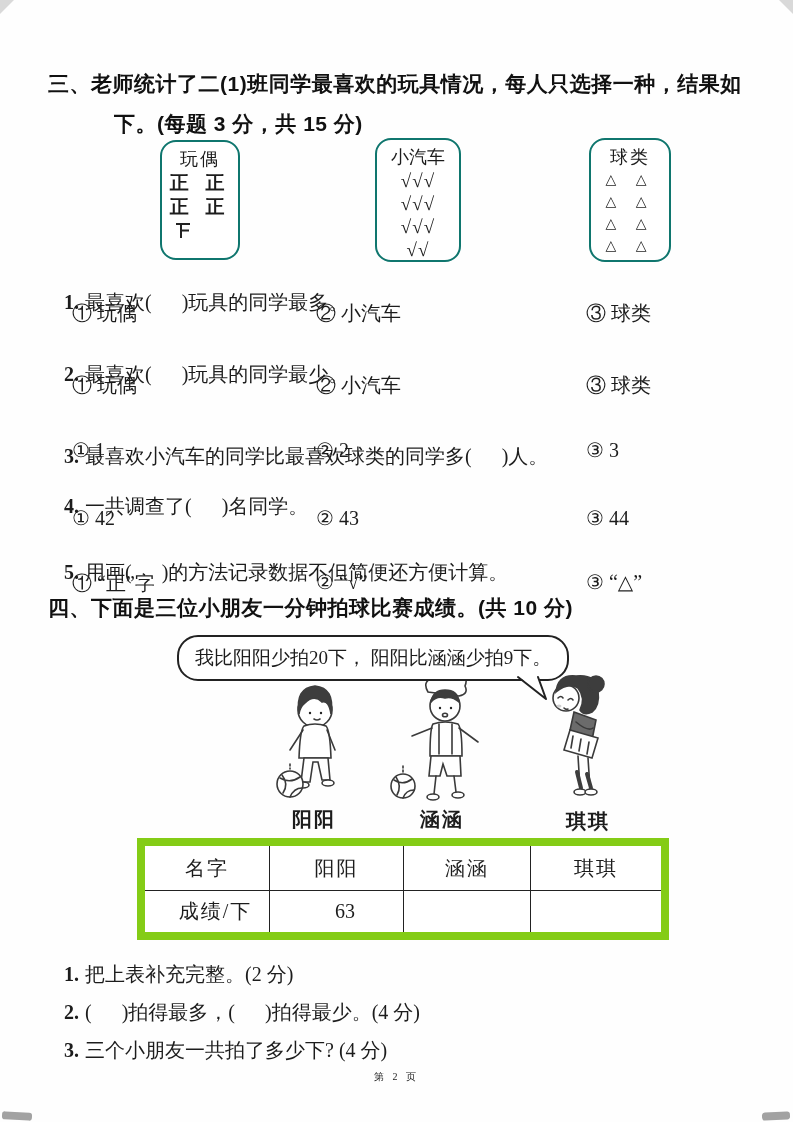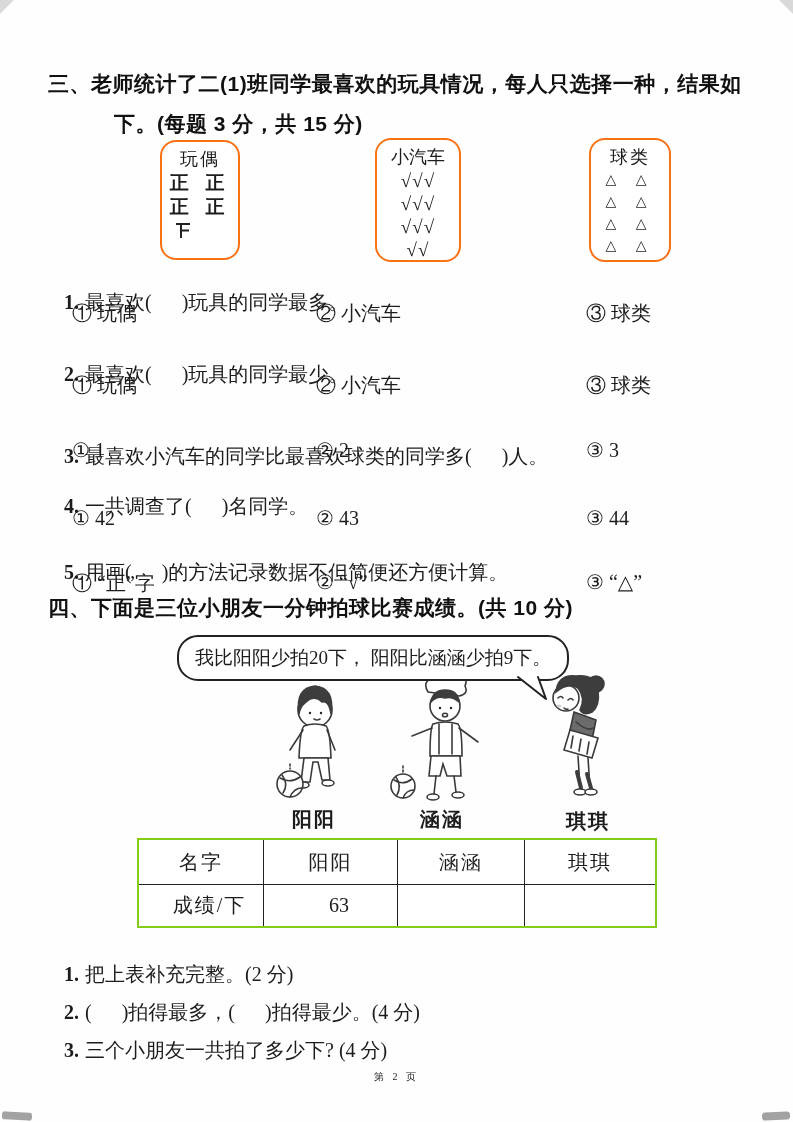--- a/index.html
+++ b/index.html
@@ -7,36 +7,36 @@
         font-family:"Liberation Serif",serif;color:#1c1c1c;margin:0 auto;}
   .abs{position:absolute;}
   .heading{font-family:"Liberation Sans",sans-serif;font-weight:bold;font-size:21px;
            letter-spacing:0.5px;white-space:pre;color:#111;}
   .qline{font-size:20px;white-space:pre;}
   .qnum{font-weight:bold;font-family:"Liberation Serif",serif;margin-right:6px;}
   .qtext{white-space:pre-wrap;}
   .optrow{font-size:20px;}
   .opt{position:absolute;white-space:pre;}
   
-  .tbox{position:absolute;border:2px solid #f97316;border-radius:16px;background:#fff;
+  .tbox{position:absolute;border:2px solid #0f766e;border-radius:16px;background:#fff;
         text-align:center;}
   .tbox .btitle{font-size:18px;margin-top:5px;letter-spacing:2px;}
   .zrow{font-size:19px;font-weight:bold;line-height:24px;letter-spacing:6px;}
   .crow{font-size:19px;line-height:23px;letter-spacing:1px;}
   .trow{font-size:14px;line-height:22px;letter-spacing:8px;}
   .partialwrap{text-align:left;padding-left:13px;margin-top:2px;}
   
   .bubble{position:absolute;left:177px;top:635px;width:388px;height:42px;
           border:2px solid #222;border-radius:21px;background:#fff;
           font-size:19px;line-height:42px;text-align:center;white-space:pre;z-index:2;}
   .tailsvg{position:absolute;left:514px;top:675px;z-index:3;}
   
   .kidname{position:absolute;font-size:20px;font-weight:bold;letter-spacing:2px;}
   
-  .score-table{position:absolute;left:137px;top:838px;border:2px solid #84cc16;
+  .score-table{position:absolute;left:137px;top:838px;border:8px solid #84cc16;
                display:grid;grid-template-columns:125px 134px 127px 130px;
                grid-template-rows:45px 41px;background:#fff;}
   .cell{border-right:1.5px solid #222;border-bottom:1.5px solid #222;
         display:flex;align-items:center;justify-content:center;
         font-size:20px;letter-spacing:2px;}
   .cell.lastcol{border-right:none;}
   .cell.lastrow{border-bottom:none;padding-left:17px;}
   
   .watermark{position:absolute;left:0;top:1058px;width:793px;text-align:center;
              color:#9b9b9b;font-family:"Liberation Sans",sans-serif;font-size:17px;z-index:1;}

